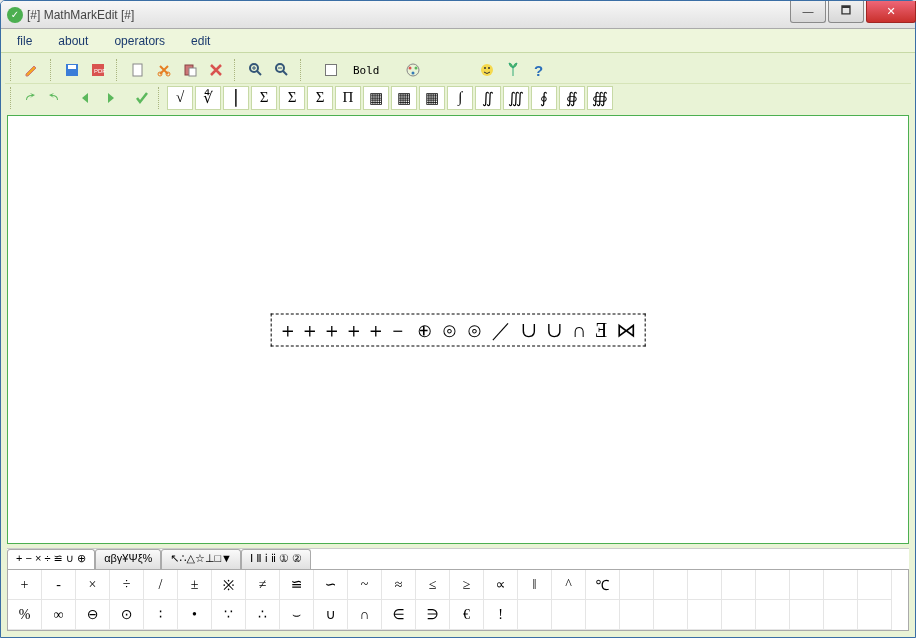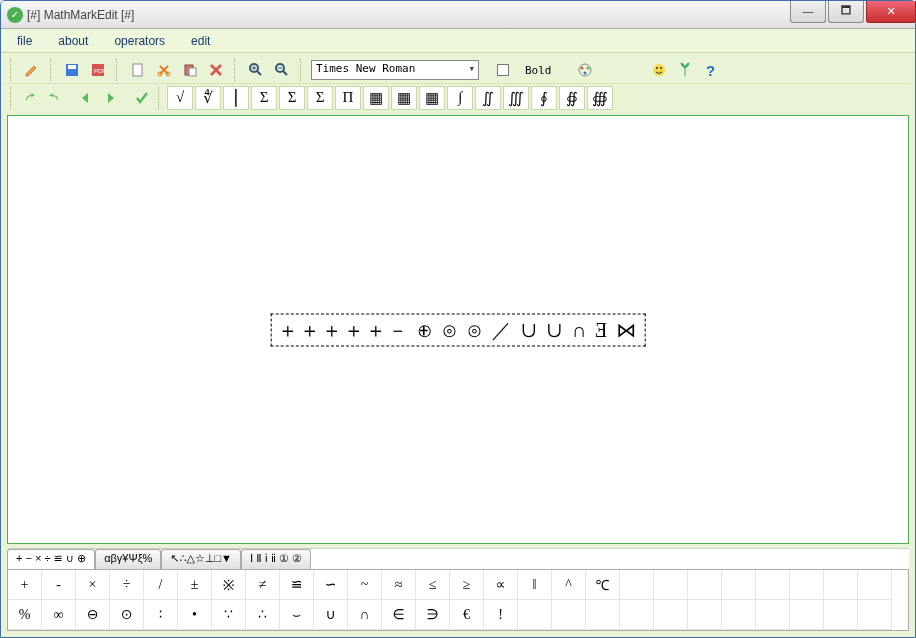--- a/index.html
+++ b/index.html
@@ -187,21 +187,20 @@
           </svg>
         </div>
       <div class="tbtn">
           <svg class="ic" viewBox="0 0 16 16">
             <circle cx="6" cy="6" r="4" fill="none" stroke="#357" stroke-width="2"></circle>
             <path d="M9 9l4 4" stroke="#357" stroke-width="2"></path>
             <path d="M4 6h4" stroke="#357"></path>
           </svg>
         </div>
       <div class="sep"></div>
-      <div class="font-select"><span>Times New Roman</span></div>
       <div style="width:10px"></div>
       <div class="bold-box">
         <div class="cb"></div>
         <span>Bold</span>
       </div>
       <div style="width:14px"></div>
       <div class="tbtn">
           <svg class="ic" viewBox="0 0 16 16">
             <circle cx="8" cy="8" r="6" fill="none" stroke="#888"></circle>
             <circle cx="5" cy="6" r="1.5" fill="#d9534f"></circle>

